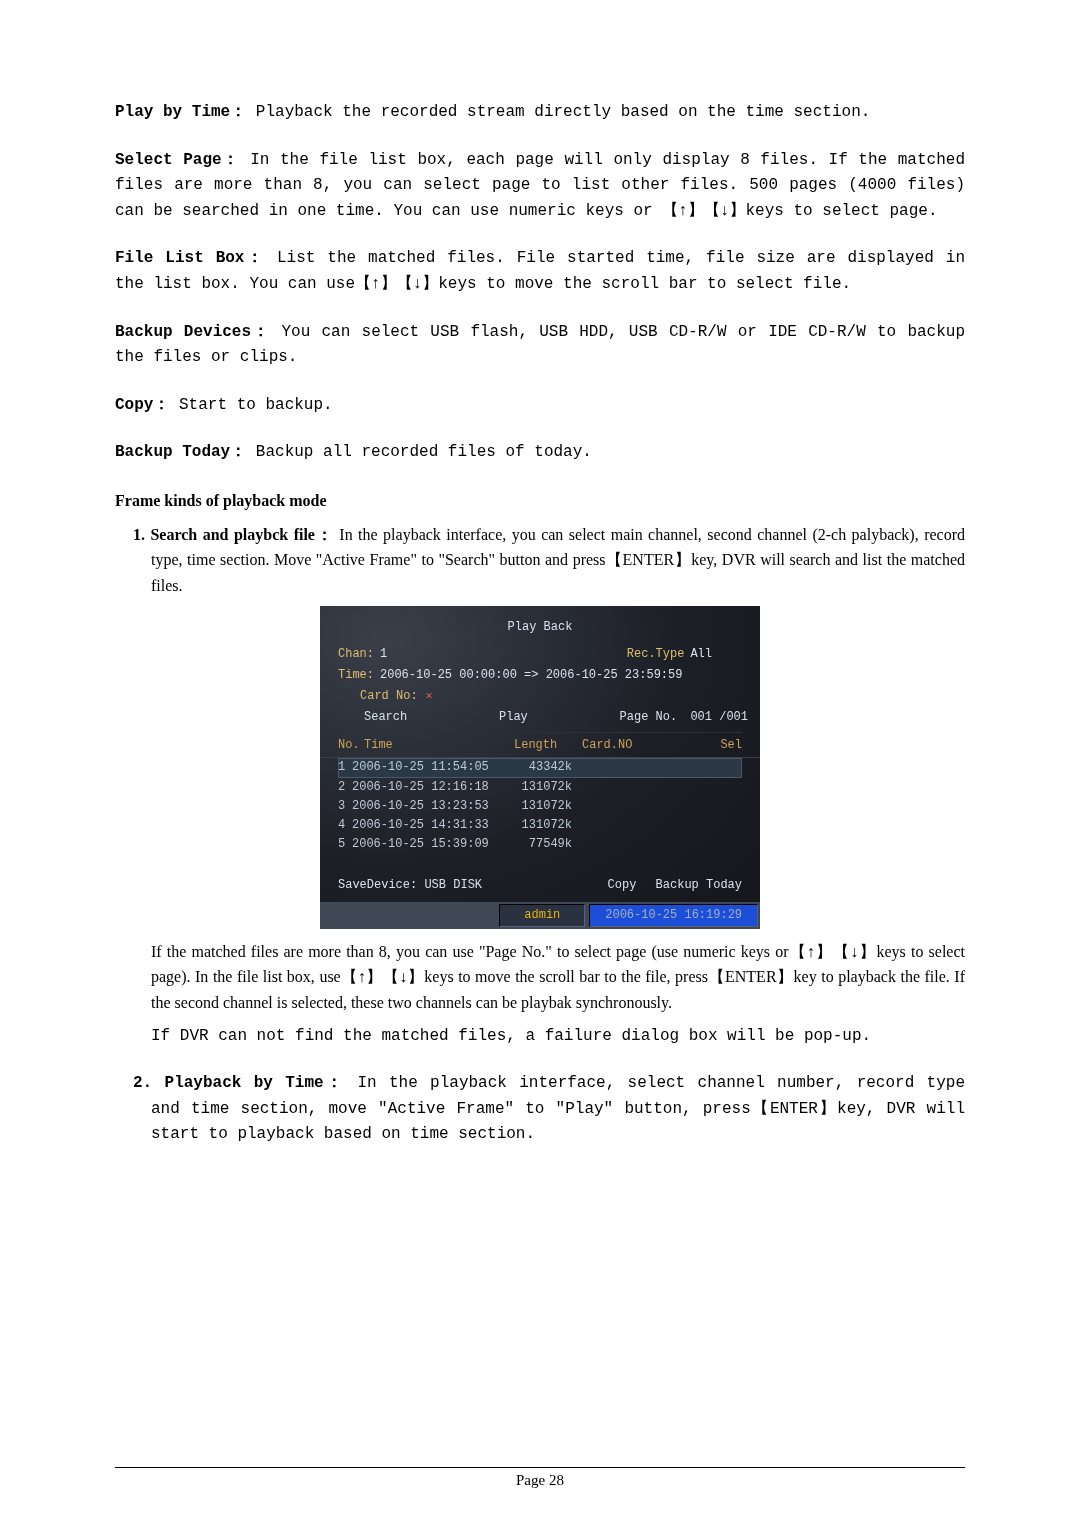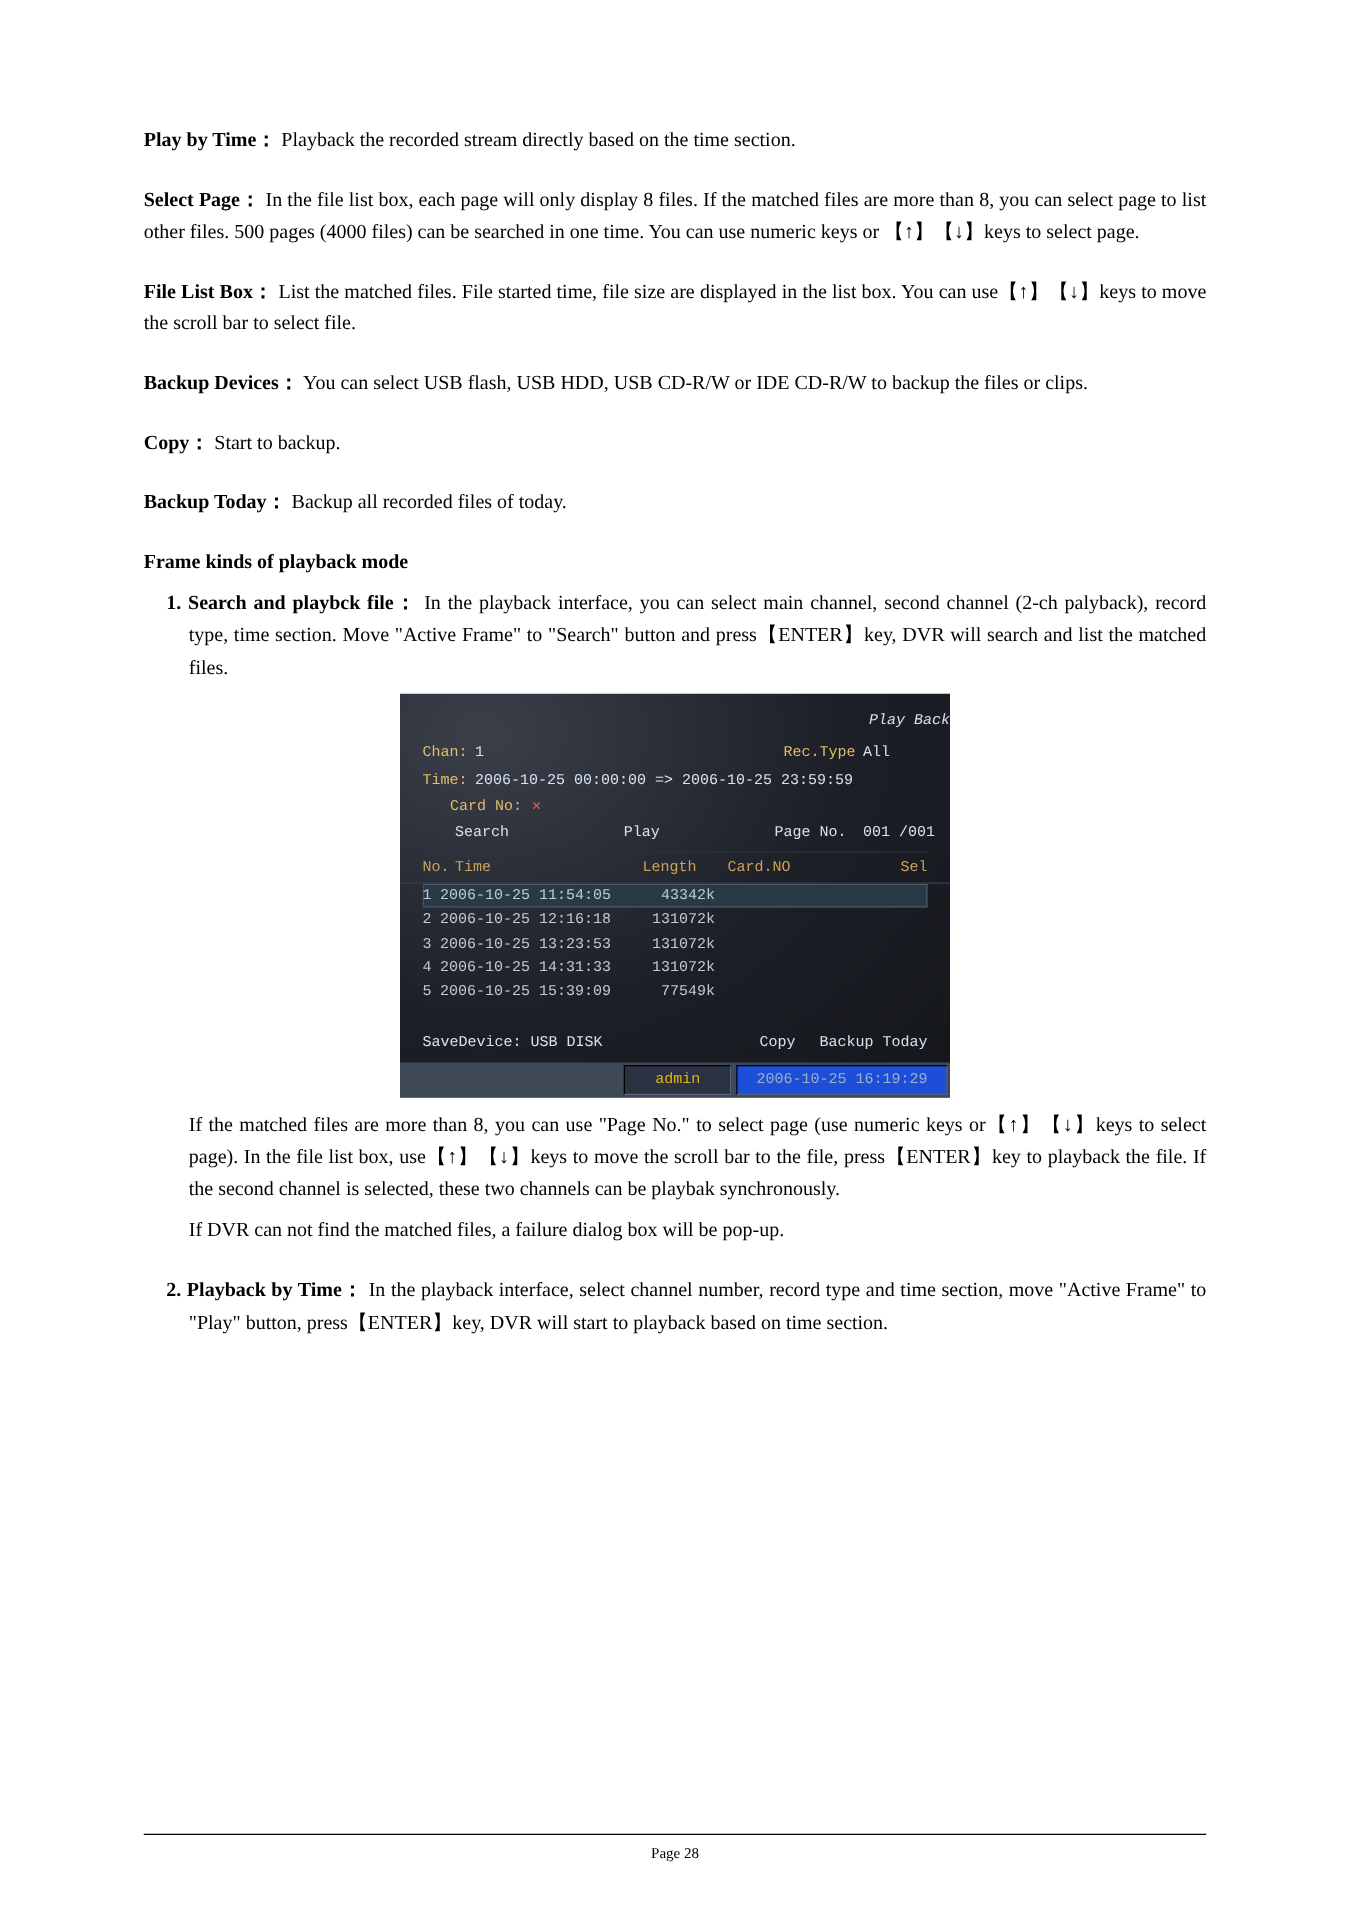--- a/index.html
+++ b/index.html
@@ -7,37 +7,37 @@
       font-family: "Times New Roman", Times, serif;
       font-size: 16px;
       line-height: 1.6;
       background: #fff;
       width: 1080px;
       height: 1528px;
       padding: 100px 115px 40px 115px;
       color: #000;
       position: relative;
     }
-    .para { margin-bottom: 22px; text-align: justify; }
+    .para { margin-bottom: 22px; text-align: justify; font-family: Liberation Mono, monospace; }
     .para-tight { margin-bottom: 8px; text-align: justify; }
     .bold { font-weight: bold; }
     .indent { padding-left: 18px; }
 
     
     .screenshot {
       width: 440px;
       margin: 8px auto 10px auto;
       background: radial-gradient(ellipse at 15% 10%, #3a3f4a 0%, #1c1f26 55%, #14161b 100%);
       color: #a9b6c8;
       font-family: "Courier New", monospace;
       font-size: 12px;
       padding: 10px 0 0 0;
       position: relative;
     }
-    .ss-title { text-align: right; color: #d7e2ee; padding: 2px 0 6px 0; font-style: italic; }
+    .ss-title { text-align: center; color: #d7e2ee; padding: 2px 0 6px 0; }
     .ss-row { display: flex; padding: 1px 18px; }
     .ss-label { color: #e0be6a; }
     .ss-field { color: #d7e2ee; margin-left: 6px; }
     .ss-act { color: #d7e2ee; }
     .ss-justify { justify-content: space-between; }
     .ss-line { border-top: 1px solid #2c3038; margin: 4px 18px 0 18px; }
 
     .ss-header-row { display: flex; padding: 3px 18px 2px 18px; border-bottom: 1px solid #3a3f4a; color:#cfa055; }
     .ss-hcol-no { width:26px; }
     .ss-hcol-time { width:150px; }
@@ -54,21 +54,21 @@
     .ss-table-area { min-height: 108px; }
 
     .ss-bottom { padding: 4px 18px 6px 18px; display:flex; justify-content:space-between; margin-top:6px;gap:40px;}
     .ss-status-left { flex:1; }
     .ss-status-mid { background:#2a3140; border:1px inset #1a1e25; padding:1px 24px; color:#eab308;}
     .ss-status-right { background:#1d4ed8; border:1px inset #1a1e25; padding:1px 8px; color:#9fb0c4; margin-left:4px; margin-right:0; flex:0.85; text-align:center;}
     .ss-status-wrap { padding:2px 2px 2px 2px; background:#3f4956; display:flex;}
     .checkx { color:#d85a5a; font-weight:bold; margin-left:8px; }
 
     .footer-line { position:absolute; left:115px; right:115px; bottom:60px; border-top:1px solid #000; }
-    .footer-text { position:absolute; left:0; right:0; bottom:36px; text-align:center; font-size:12px; }
+    .footer-text { position:absolute; left:0; right:0; bottom:36px; text-align:center; font-size:15px; }
   </style>
 </head>
 <body>
 
 <p class="para">
   <span class="bold">Play by Time：</span>
   <span>Playback the recorded stream directly based on the time section.</span>
 </p>
 
 <p class="para">

